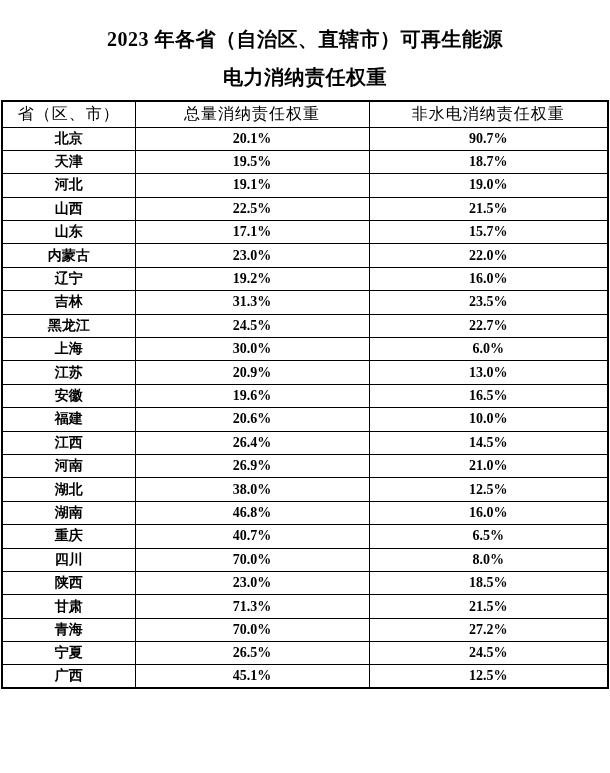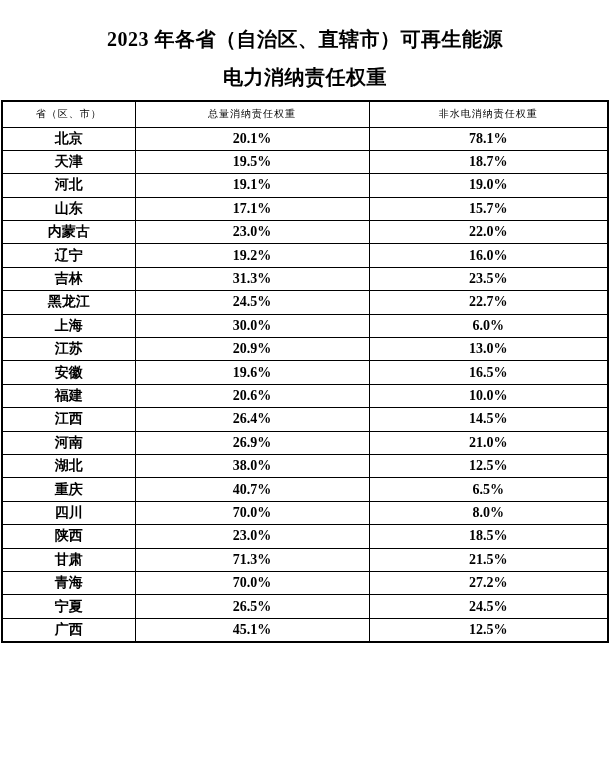--- a/index.html
+++ b/index.html
@@ -24,21 +24,21 @@
   table.weights {
     border-collapse: collapse;
     table-layout: fixed;
     width: 606px;
     margin: 12px auto 0 auto;
     border: 2px solid #000000;
   }
   table.weights th {
     font-family: "Liberation Sans", "DejaVu Sans", sans-serif;
     font-weight: normal;
-    font-size: 10px;
+    font-size: 16px;
     height: 26px;
     border: 1px solid #000000;
     text-align: center;
     vertical-align: middle;
     padding: 0;
     letter-spacing: 1px;
   }
   table.weights td {
     font-weight: bold;
     font-size: 14px;
@@ -69,33 +69,38 @@
       <tr>
         <th>省（区、市）</th>
         <th>总量消纳责任权重</th>
         <th>非水电消纳责任权重</th>
       </tr>
     </thead>
     <tbody id="table-body">
         <tr>
           <td>北京</td>
           <td>20.1%</td>
-          <td>78.1%</td>
+          <td>90.7%</td>
         </tr>
         <tr>
           <td>天津</td>
           <td>19.5%</td>
           <td>18.7%</td>
         </tr>
         <tr>
           <td>河北</td>
           <td>19.1%</td>
           <td>19.0%</td>
         </tr>
         <tr>
+          <td>山西</td>
+          <td>22.5%</td>
+          <td>21.5%</td>
+        </tr>
+        <tr>
           <td>山东</td>
           <td>17.1%</td>
           <td>15.7%</td>
         </tr>
         <tr>
           <td>内蒙古</td>
           <td>23.0%</td>
           <td>22.0%</td>
         </tr>
         <tr>
@@ -140,20 +145,25 @@
         </tr>
         <tr>
           <td>河南</td>
           <td>26.9%</td>
           <td>21.0%</td>
         </tr>
         <tr>
           <td>湖北</td>
           <td>38.0%</td>
           <td>12.5%</td>
+        </tr>
+        <tr>
+          <td>湖南</td>
+          <td>46.8%</td>
+          <td>16.0%</td>
         </tr>
         <tr>
           <td>重庆</td>
           <td>40.7%</td>
           <td>6.5%</td>
         </tr>
         <tr>
           <td>四川</td>
           <td>70.0%</td>
           <td>8.0%</td>

